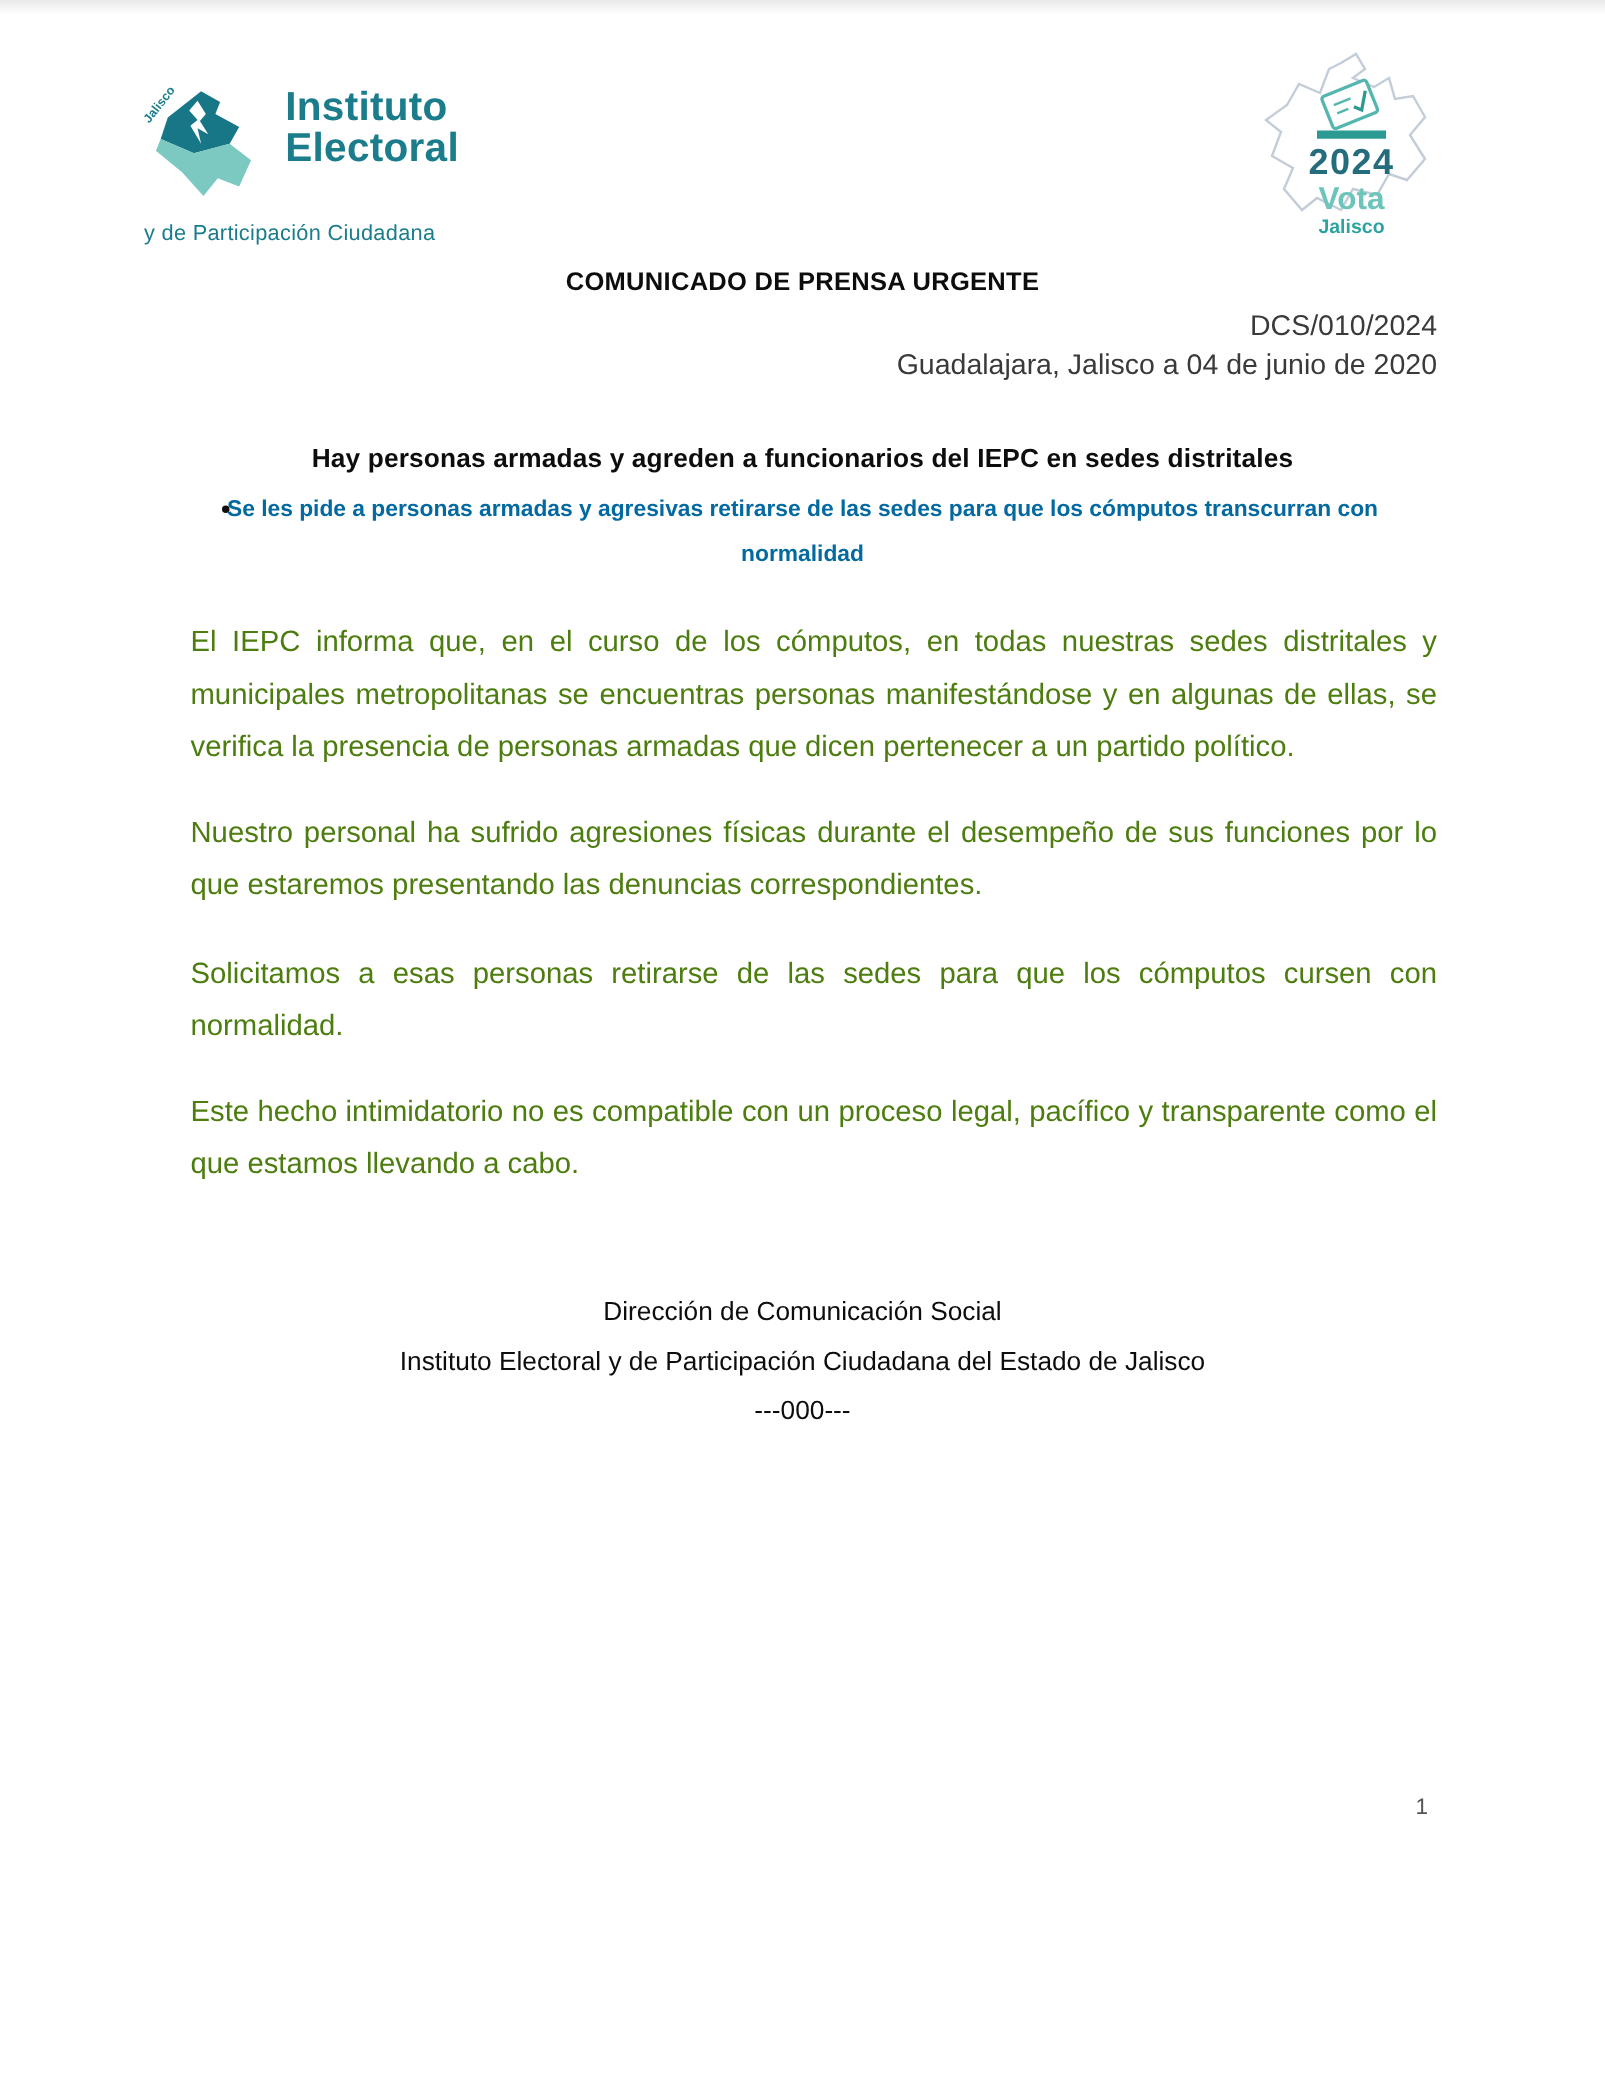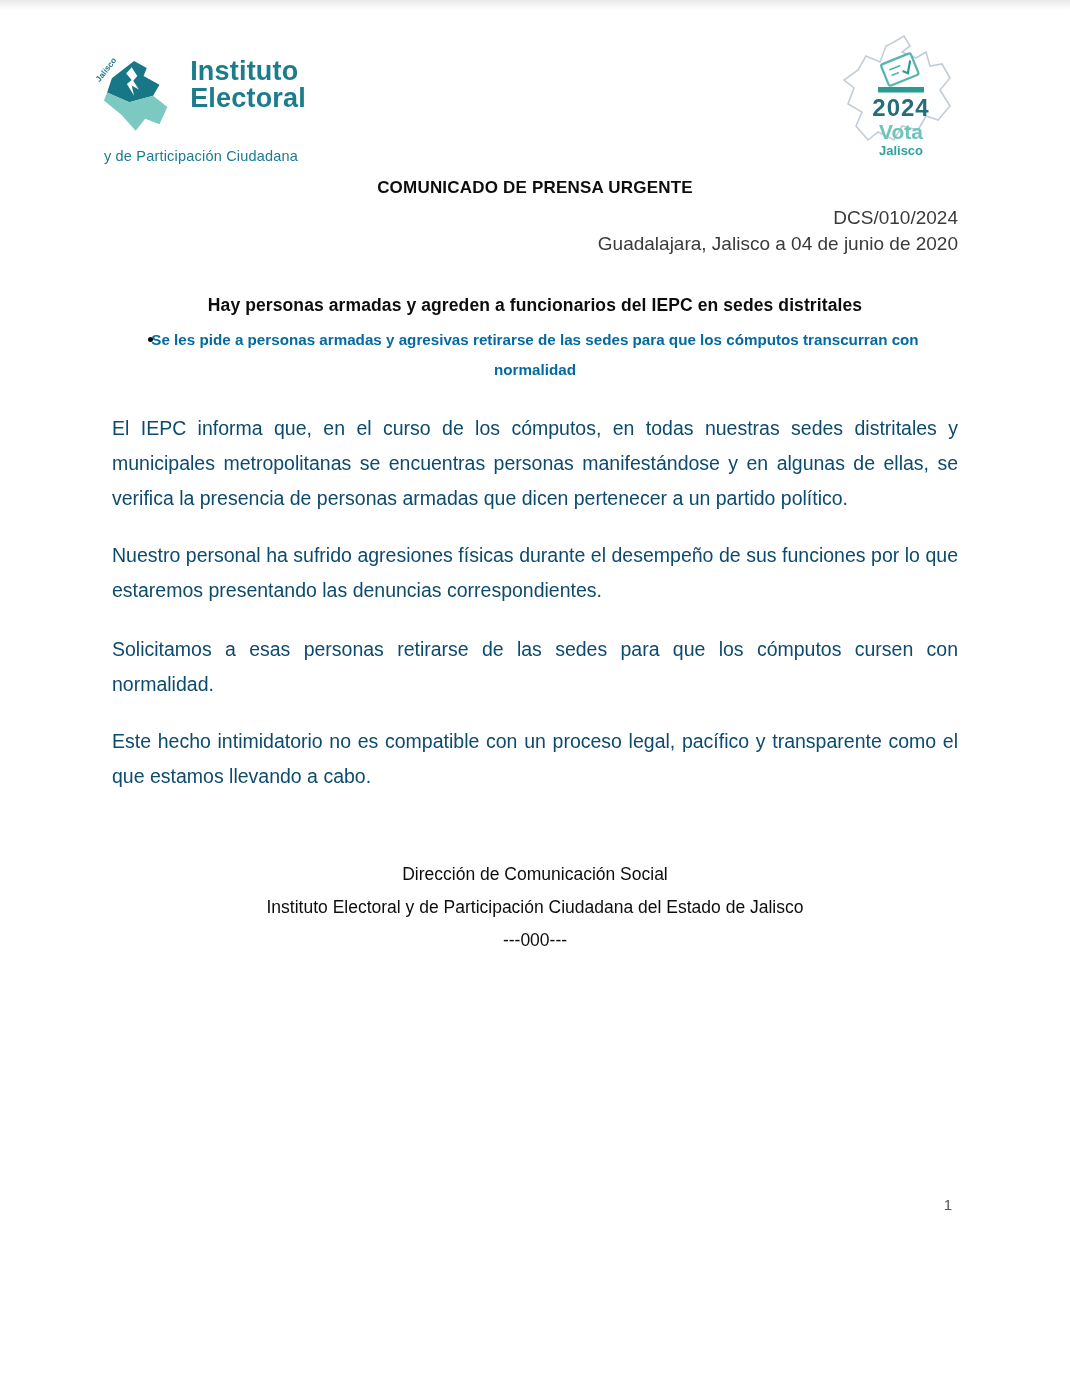--- a/index.html
+++ b/index.html
@@ -20,21 +20,21 @@
   
   .logo-left { position: absolute; left: 96px; top: 44px; width: 210px; }
   .logo-left-row { display: flex; align-items: flex-start; }
   .logo-left-titles {
     margin-top: 14px; margin-left: 18px;
     color: #1b7c8c; font-weight: bold;
     font-size: 27px; line-height: 27px; letter-spacing: .2px;
   }
   .logo-left-sub {
     margin-top: 2px; color: #1b7c8c;
-    font-size: 14.5px; letter-spacing: .2px; text-align: center;
+    font-size: 14.5px; letter-spacing: .2px;
   }
   .logo-right { position: absolute; left: 836px; top: 32px; width: 132px; height: 138px; }
 
   
   .content { position: absolute; left: 112px; top: 178px; width: 846px; color: #3e3e3e; }
 
   .doc-title { text-align: center; font-weight: bold; font-size: 17px; color: #0d0d0d; letter-spacing: .2px; }
   .ref-line  { text-align: right; font-size: 19px; line-height: 26px; margin-top: 7px; color: #3a3a3a; }
   .date-line { text-align: right; font-size: 19px; line-height: 26px; color: #3a3a3a; }
 
@@ -46,22 +46,22 @@
     position: relative; margin-top: 9px; padding: 0 22px;
     text-align: center; font-weight: bold; font-size: 15.2px;
     line-height: 30px; color: #0369a1;
   }
   .bullet-dot {
     position: absolute; left: 36px; top: 12px;
     width: 5px; height: 5px; border-radius: 50%; background: #0d0d0d;
   }
 
   .body-para {
-    font-size: 19.5px; line-height: 35px; color: #0c4a6e;
-    text-align: justify; margin: 20px 0 0 0;
+    font-size: 19.5px; line-height: 35px; color: #4d7c0f;
+    text-align: justify; margin: 20px 0 0 15px;
   }
   .body-para.first { margin-top: 26px; }
 
   .signature {
     margin-top: 64px; text-align: center; font-weight: normal;
     font-size: 17.5px; line-height: 33px; color: #0d0d0d;
   }
 
   .page-number {
     position: absolute; top: 1196px; right: 118px;

